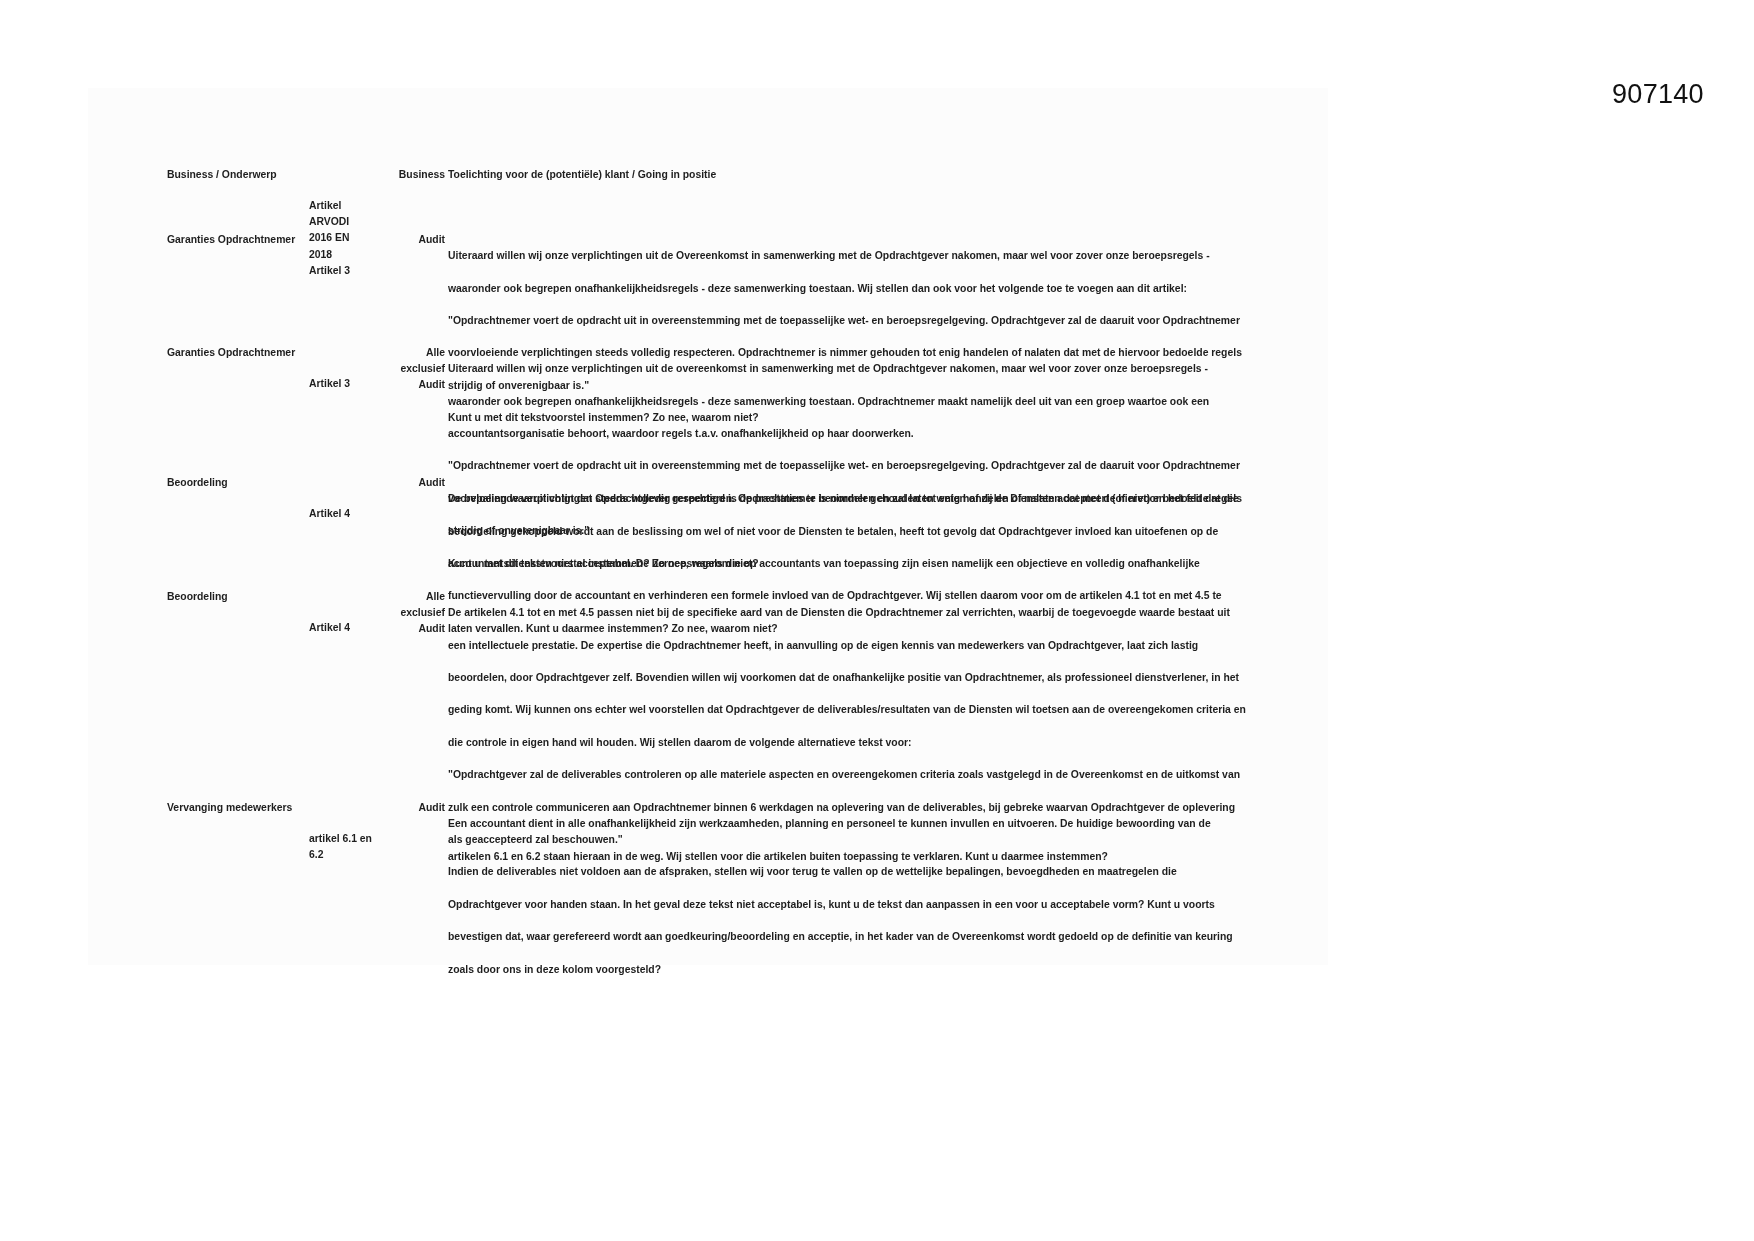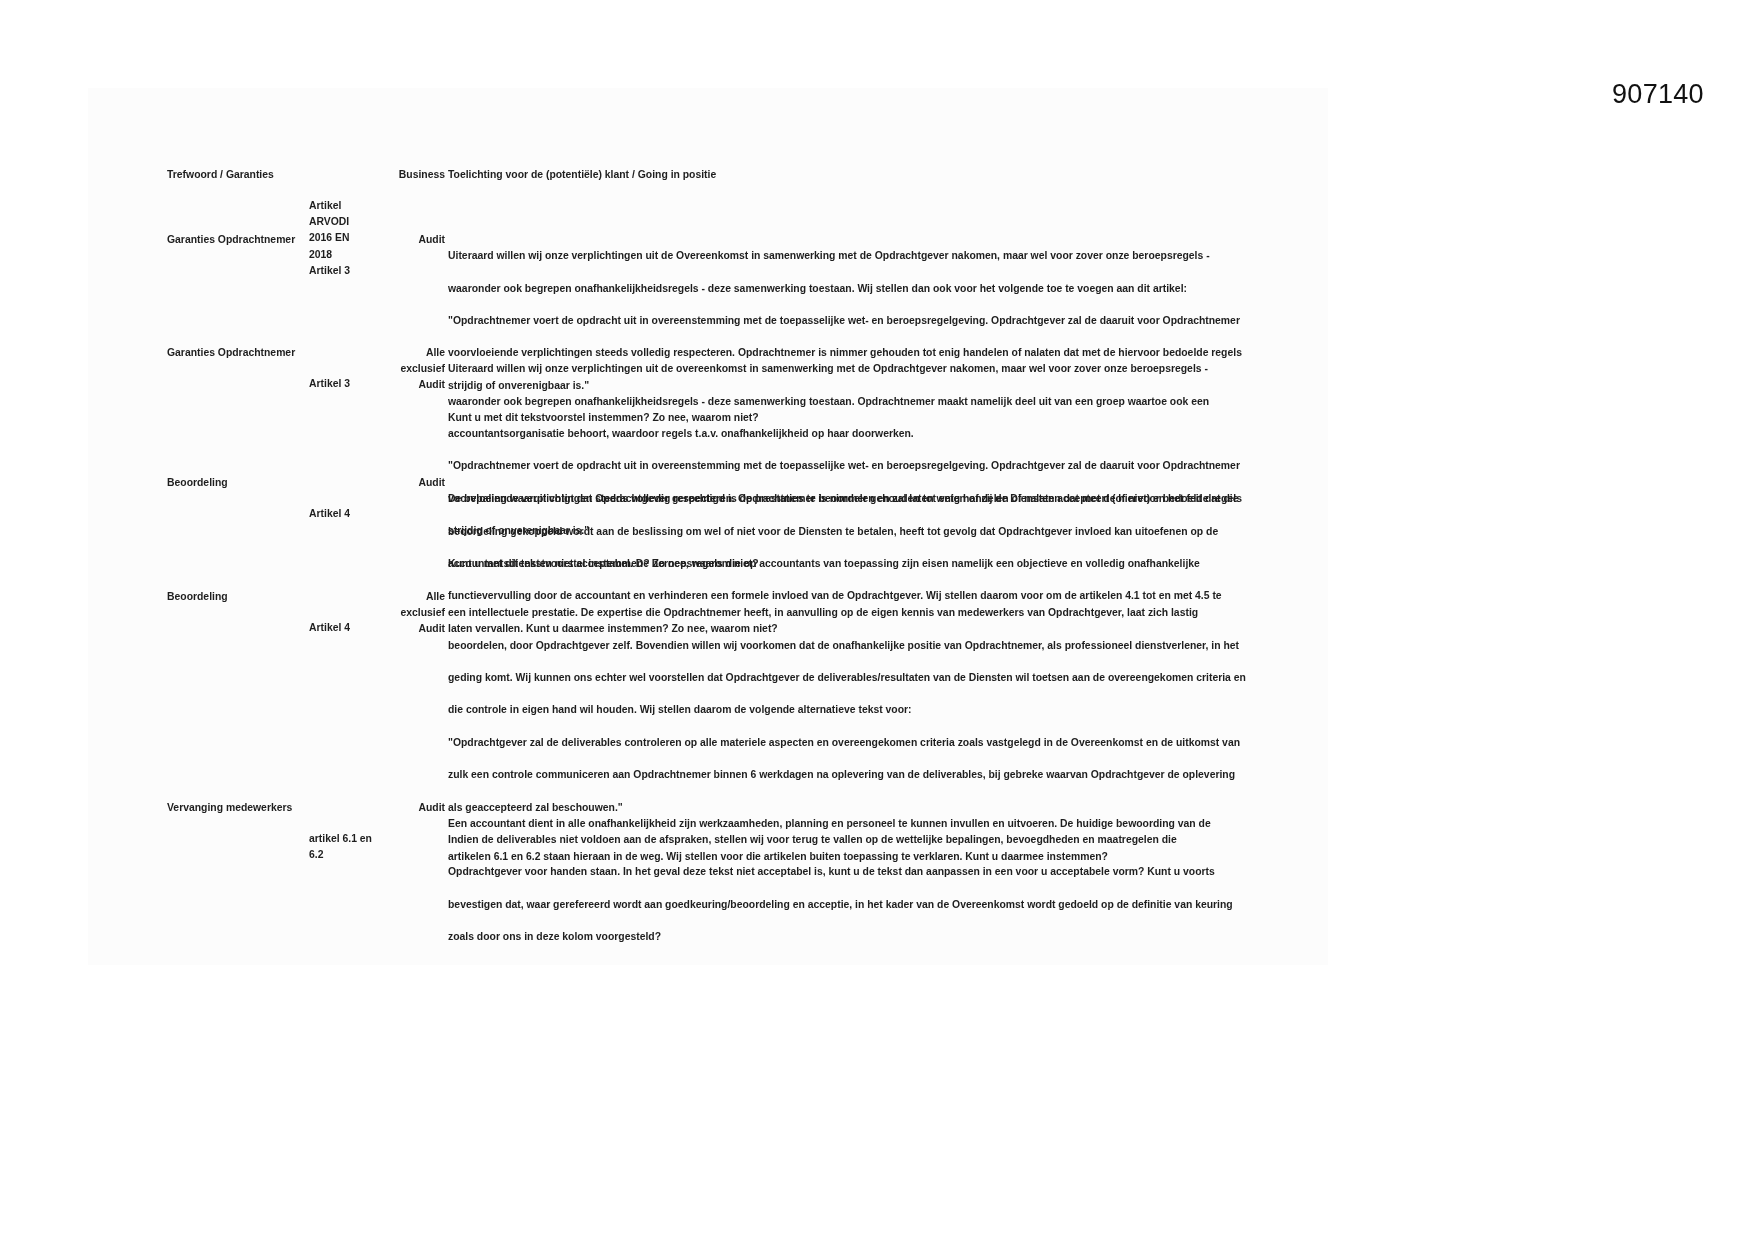--- a/index.html
+++ b/index.html
@@ -62,21 +62,21 @@
 </head>
 <body>
 
 <div class="doc-number">907140</div>
 
 <div class="panel"></div>
 
 <div class="table">
 
   <div class="row header" style="top:167px;">
-    <div class="cell c1">Trefwoord / Garanties</div>
+    <div class="cell c1">Business / Onderwerp</div>
     <div class="cell c2">Artikel
 ARVODI
 2016 EN
 2018</div>
     <div class="cell c3">Business</div>
     <div class="cell c4">Toelichting voor de (potentiële) klant / Going in positie</div>
   </div>
 
   <div class="row" style="top:232px;">
     <div class="cell c1">Garanties Opdrachtnemer</div>
@@ -122,20 +122,21 @@
     </div>
   </div>
 
   <div class="row" style="top:589px;">
     <div class="cell c1">Beoordeling</div>
     <div class="cell c2">Artikel 4</div>
     <div class="cell c3">Alle
 exclusief
 Audit</div>
     <div class="cell c4">
+      <span class="line">De artikelen 4.1 tot en met 4.5 passen niet bij de specifieke aard van de Diensten die Opdrachtnemer zal verrichten, waarbij de toegevoegde waarde bestaat uit</span>
       <span class="line">een intellectuele prestatie. De expertise die Opdrachtnemer heeft, in aanvulling op de eigen kennis van medewerkers van Opdrachtgever, laat zich lastig</span>
       <span class="line">beoordelen, door Opdrachtgever zelf. Bovendien willen wij voorkomen dat de onafhankelijke positie van Opdrachtnemer, als professioneel dienstverlener, in het</span>
       <span class="line">geding komt. Wij kunnen ons echter wel voorstellen dat Opdrachtgever de deliverables/resultaten van de Diensten wil toetsen aan de overeengekomen criteria en</span>
       <span class="line">die controle in eigen hand wil houden. Wij stellen daarom de volgende alternatieve tekst voor:</span>
       <span class="line">"Opdrachtgever zal de deliverables controleren op alle materiele aspecten en overeengekomen criteria zoals vastgelegd in de Overeenkomst en de uitkomst van</span>
       <span class="line">zulk een controle communiceren aan Opdrachtnemer binnen 6 werkdagen na oplevering van de deliverables, bij gebreke waarvan Opdrachtgever de oplevering</span>
       <span class="line">als geaccepteerd zal beschouwen."</span>
       <span class="line">Indien de deliverables niet voldoen aan de afspraken, stellen wij voor terug te vallen op de wettelijke bepalingen, bevoegdheden en maatregelen die</span>
       <span class="line">Opdrachtgever voor handen staan. In het geval deze tekst niet acceptabel is, kunt u de tekst dan aanpassen in een voor u acceptabele vorm? Kunt u voorts</span>
       <span class="line">bevestigen dat, waar gerefereerd wordt aan goedkeuring/beoordeling en acceptie, in het kader van de Overeenkomst wordt gedoeld op de definitie van keuring</span>

